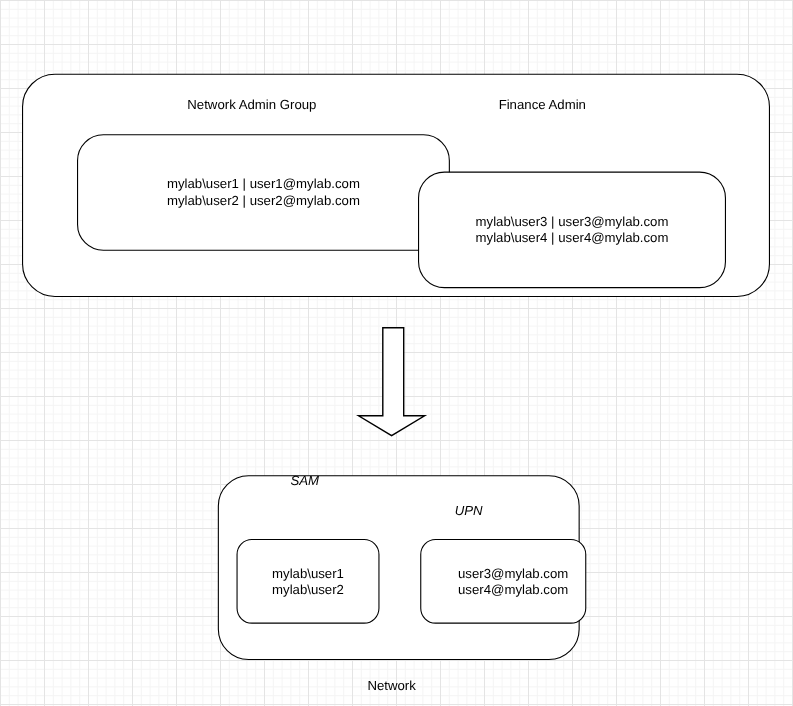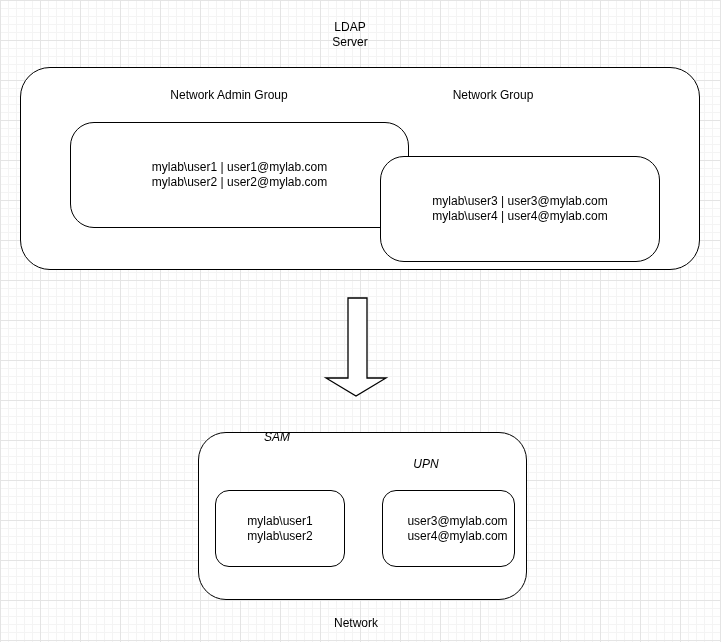--- a/index.html
+++ b/index.html
@@ -47,42 +47,40 @@
     position: absolute;
     left: 320px;
     top: 292px;
   }
 </style>
 </head>
 <body>
 
 <div class="canvas">
 
-  <div class="lbl" style="left:290px; top:20px; width:120px;">LDAP
-Server</div>
 
   <div class="shape" style="left:20px; top:67px; width:680px; height:203px; border-radius:30px;"></div>
 
   <div class="lbl" style="left:129px; top:88px; width:200px;">Network Admin Group</div>
-  <div class="lbl" style="left:393px; top:88px; width:200px;">Network Group</div>
+  <div class="lbl" style="left:393px; top:88px; width:200px;">Finance Admin</div>
 
   <div class="shape center-text" style="left:70px; top:122px; width:339px; height:106px; border-radius:24px;">mylab\user1 | user1@mylab.com
 mylab\user2 | user2@mylab.com</div>
   <div class="shape center-text" style="left:380px; top:122px; width:280px; height:106px; border-radius:24px;margin-top:34px;">mylab\user3 | user3@mylab.com
 mylab\user4 | user4@mylab.com</div>
 
   <svg class="arrow-svg" width="72" height="110" viewBox="0 0 72 110">
     <polygon points="28,6 47,6 47,86 66,86 36,104 6,86 28,86" fill="#ffffff" stroke="#000000" stroke-width="1.3" stroke-linejoin="miter"></polygon>
   </svg>
 
   <div class="shape" style="left:198px; top:432px; width:329px; height:168px; border-radius:28px;"></div>
 
   <div class="lbl" style="left:227px; top:430px; width:100px;font-style:italic;">SAM</div>
   <div class="lbl" style="left:376px; top:457px; width:100px;font-style:italic;">UPN</div>
 
   <div class="shape center-text" style="left:215px; top:490px; width:130px; height:77px; border-radius:14px;">mylab\user1
 mylab\user2</div>
-  <div class="shape center-text" style="left:382px; top:490px; width:133px; height:77px; border-radius:14px;padding-left:18px;">user3@mylab.com
+  <div class="shape center-text" style="left:382px; top:490px; width:151px; height:77px; border-radius:14px;padding-left:18px;">user3@mylab.com
 user4@mylab.com</div>
 
   <div class="lbl" style="left:306px; top:616px; width:100px;">Network</div>
 
 </div>
 
 </body></html>

